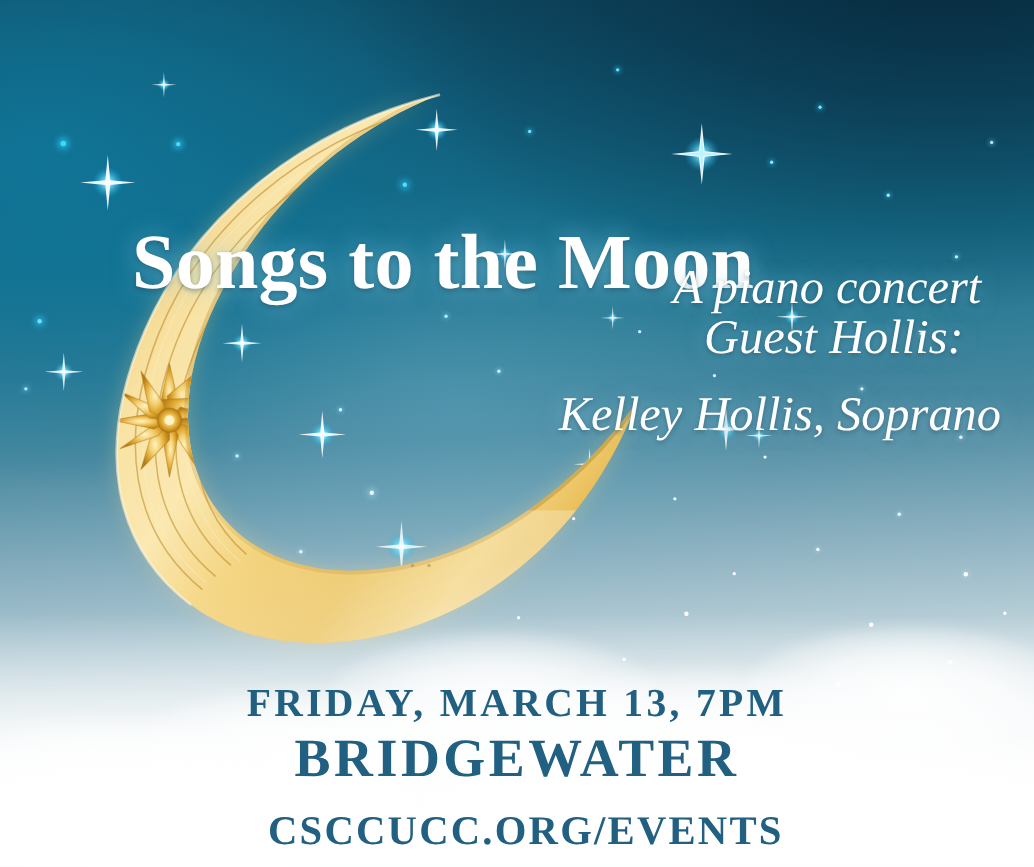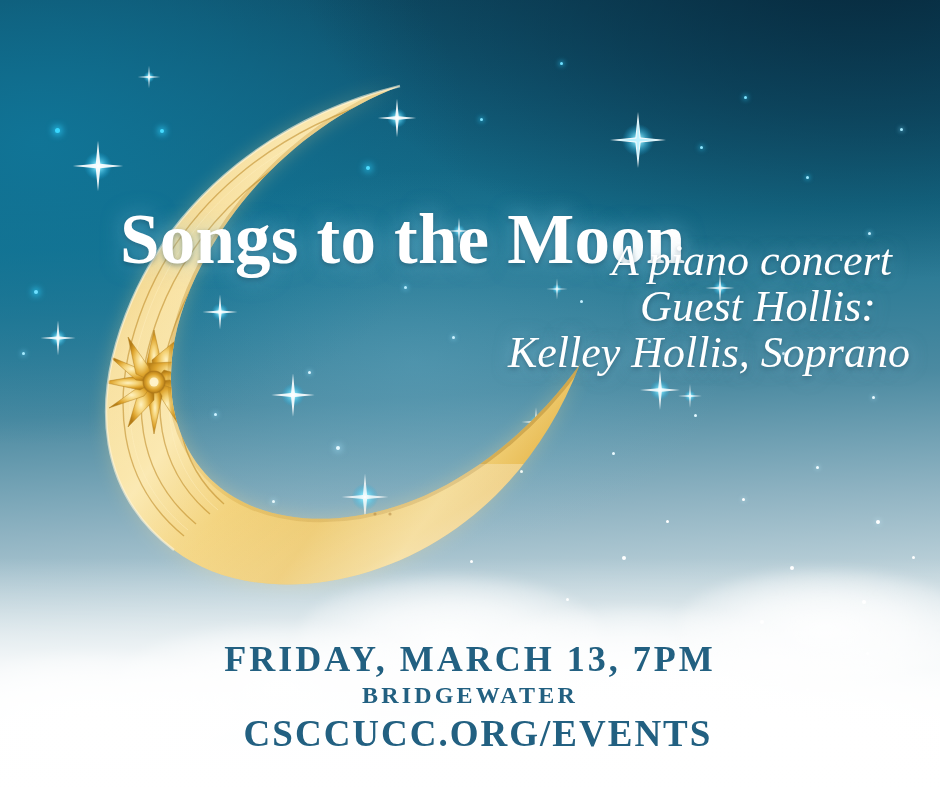--- a/index.html
+++ b/index.html
@@ -129,37 +129,37 @@
     font-style: italic;
     font-size: 44px;
     line-height: 1.04;
     text-shadow: 0 0 18px rgba(150,210,235,0.50),
                  0 2px 5px rgba(3,35,52,0.38);
     padding-left: 72px;
   }
   .subtitle .ln { display: block; }
   .subtitle .ln.l1 { padding-right: 30px; }
   .subtitle .ln.l3 { padding-right: 46px; }
-  .subtitle .ln.l4 { padding-right: 12px; }
+  .subtitle .ln.l4 { padding-right: 12px; margin-top: 24px; }
 
   .details {
     position: absolute;
     left: 0;
     right: 0;
-    top: 640px;
+    top: 620px;
     text-align: center;
     color: #226081;
     font-weight: bold;
     line-height: 1.06;
   }
   .details .dl { display: block; white-space: nowrap; }
   .details .d1 { font-size: 36px; letter-spacing: 3.0px; }
   .details .d2 { font-size: 37px; letter-spacing: 3.0px; margin-top: 5px; }
-  .details .d3 { font-size: 24px; letter-spacing: 3.2px; margin-top: 5px; }
-  .details .d4 { font-size: 37px; letter-spacing: 2.0px; margin-top: 5px; padding-left: 16px; }
+  .details .d3 { font-size: 49px; letter-spacing: 3.2px; margin-top: 5px; }
+  .details .d4 { font-size: 37px; letter-spacing: 2.0px; margin-top: 21px; padding-left: 16px; }
 </style>
 </head>
 <body>
 
 <div id="poster">
 
   <div class="sky-base"></div>
   <div class="sky-tint-left"></div>
   <div class="sky-tint-topright"></div>
   <div class="sky-tint-center"></div>

